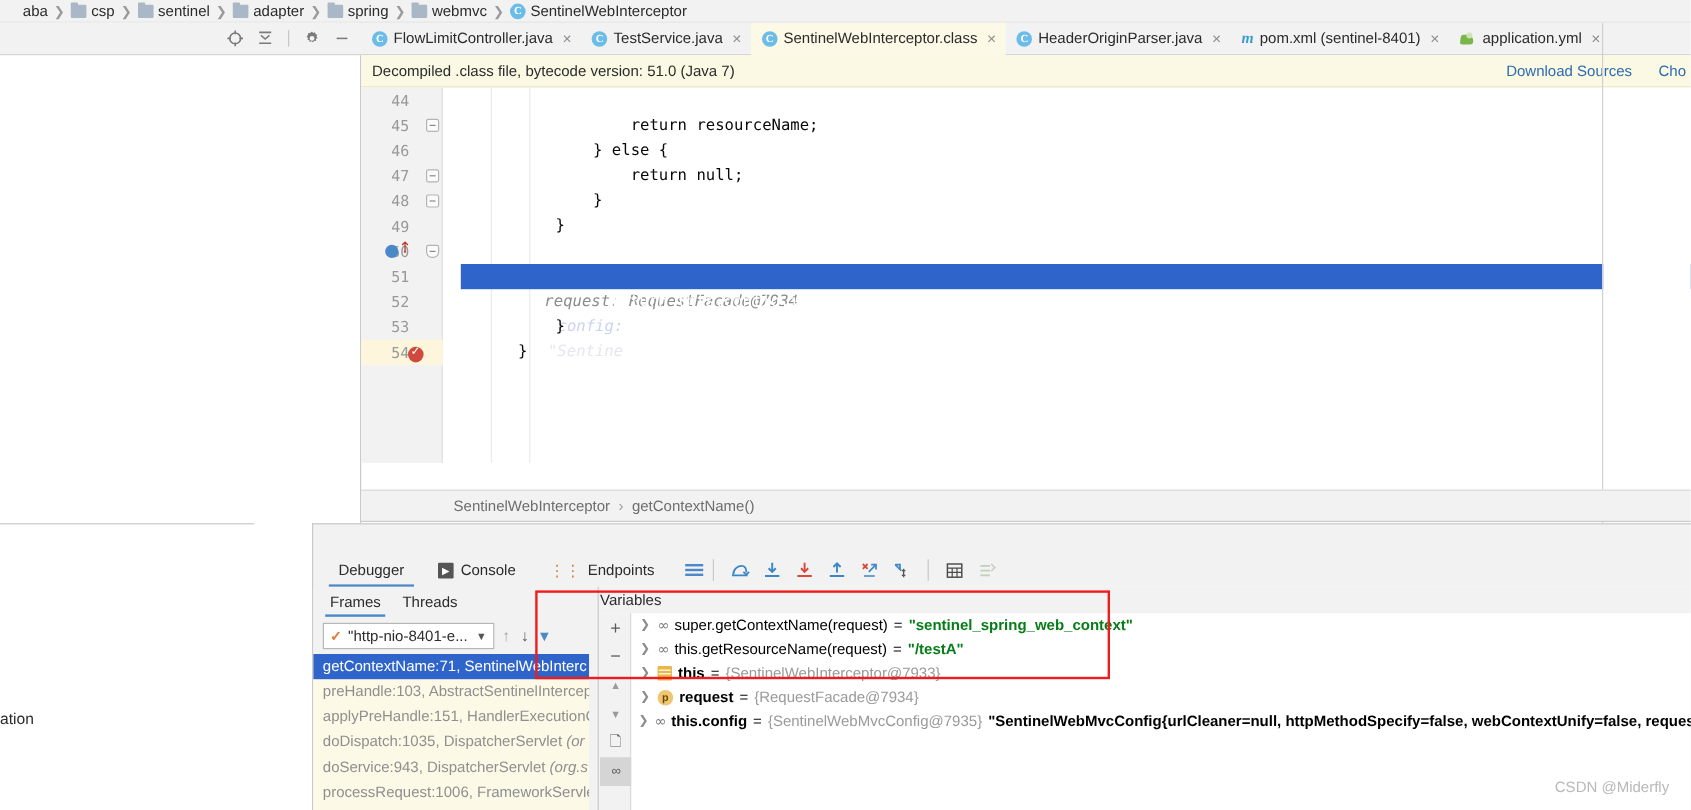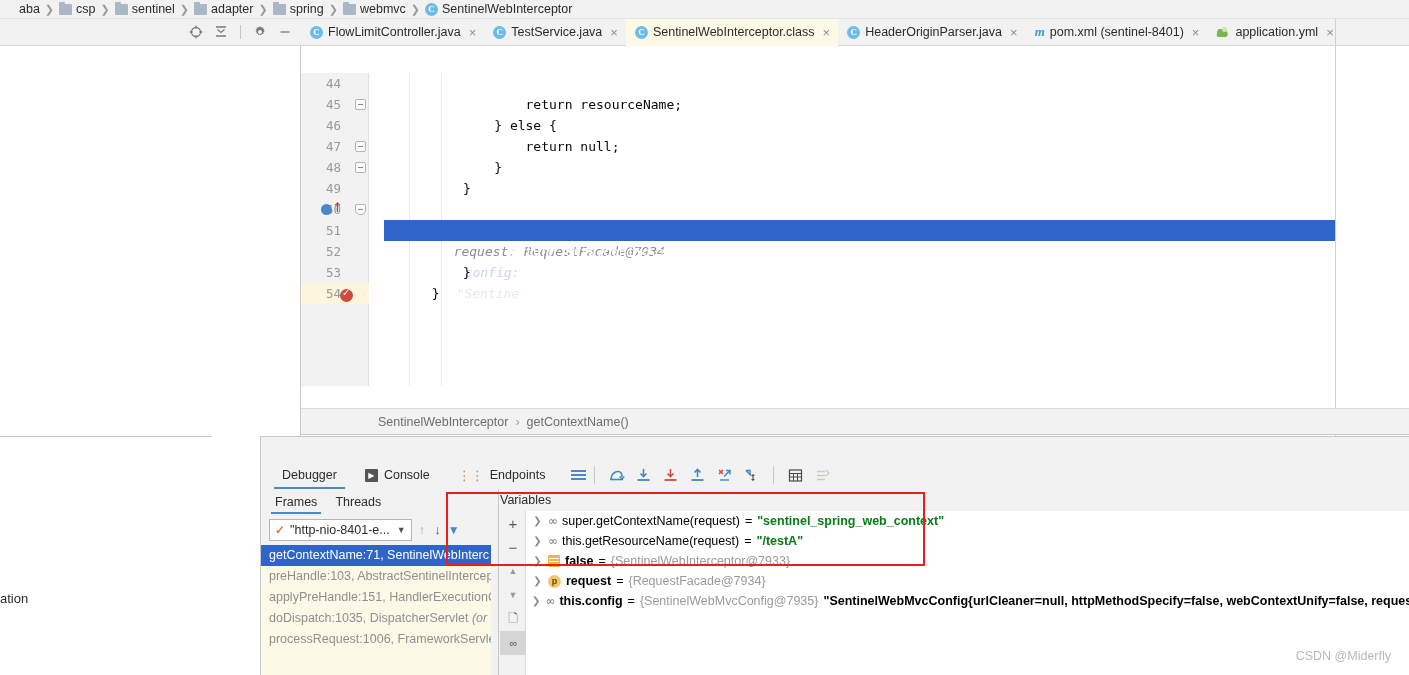--- a/index.html
+++ b/index.html
@@ -382,20 +382,27 @@
       <span>pom.xml (sentinel-8401)</span>
       <span class="x">×</span>
     </div>
     <div class="tab">
       <span class="yml-ic"></span>
       <span>application.yml</span>
       <span class="x">×</span>
     </div>
   </div>
 
+  <div class="banner">
+    <span>Decompiled .class file, bytecode version: 51.0 (Java 7)</span>
+    <span class="banner-links">
+      <span class="banner-link">Download Sources</span>
+      <span class="banner-link">Cho</span>
+    </span>
+  </div>
 
   <div class="editor">
     <div class="gutter"></div>
     <div class="cur-row-gutter" style="top:210px;"></div>
 
     <div class="ln" style="top:0px;">44</div>
     <div class="ln" style="top:21px;">45</div>
     <div class="ln" style="top:42px;">46</div>
     <div class="ln" style="top:63px;">47</div>
     <div class="ln" style="top:84px;">48</div>
@@ -574,20 +581,23 @@
         <div class="frame-row">
           <span>preHandle:103, AbstractSentinelIntercep</span>
         </div>
         <div class="frame-row">
           <span>applyPreHandle:151, HandlerExecutionC</span>
         </div>
         <div class="frame-row">
           <span>doDispatch:1035, DispatcherServlet </span><span class="pkg">(or</span>
         </div>
         <div class="frame-row">
+          <span>doService:943, DispatcherServlet </span><span class="pkg">(org.s</span>
+        </div>
+        <div class="frame-row">
           <span>processRequest:1006, FrameworkServle</span>
         </div>
       </div>
     </div>
 
     <div class="vars-panel">
       <div class="vars-header">
         <span>Variables</span>
       </div>
 
@@ -611,21 +621,21 @@
         <div class="var-row" style="padding-left:5px;">
           <span class="twisty">❯</span>
           <span class="oo-ic">∞</span>
           <span class="v-name-plain">this.getResourceName(request)</span>
           <span class="v-eq">=</span>
           <span class="v-str">"/testA"</span>
         </div>
         <div class="var-row" style="padding-left:5px;">
           <span class="twisty">❯</span>
           <span class="this-ic"></span>
-          <span class="v-obj">false</span>
+          <span class="v-obj">this</span>
           <span class="v-eq">=</span>
           <span class="v-ref">{SentinelWebInterceptor@7933}</span>
         </div>
         <div class="var-row" style="padding-left:5px;">
           <span class="twisty">❯</span>
           <span class="p-ic">p</span>
           <span class="v-obj">request</span>
           <span class="v-eq">=</span>
           <span class="v-ref">{RequestFacade@7934}</span>
         </div>

